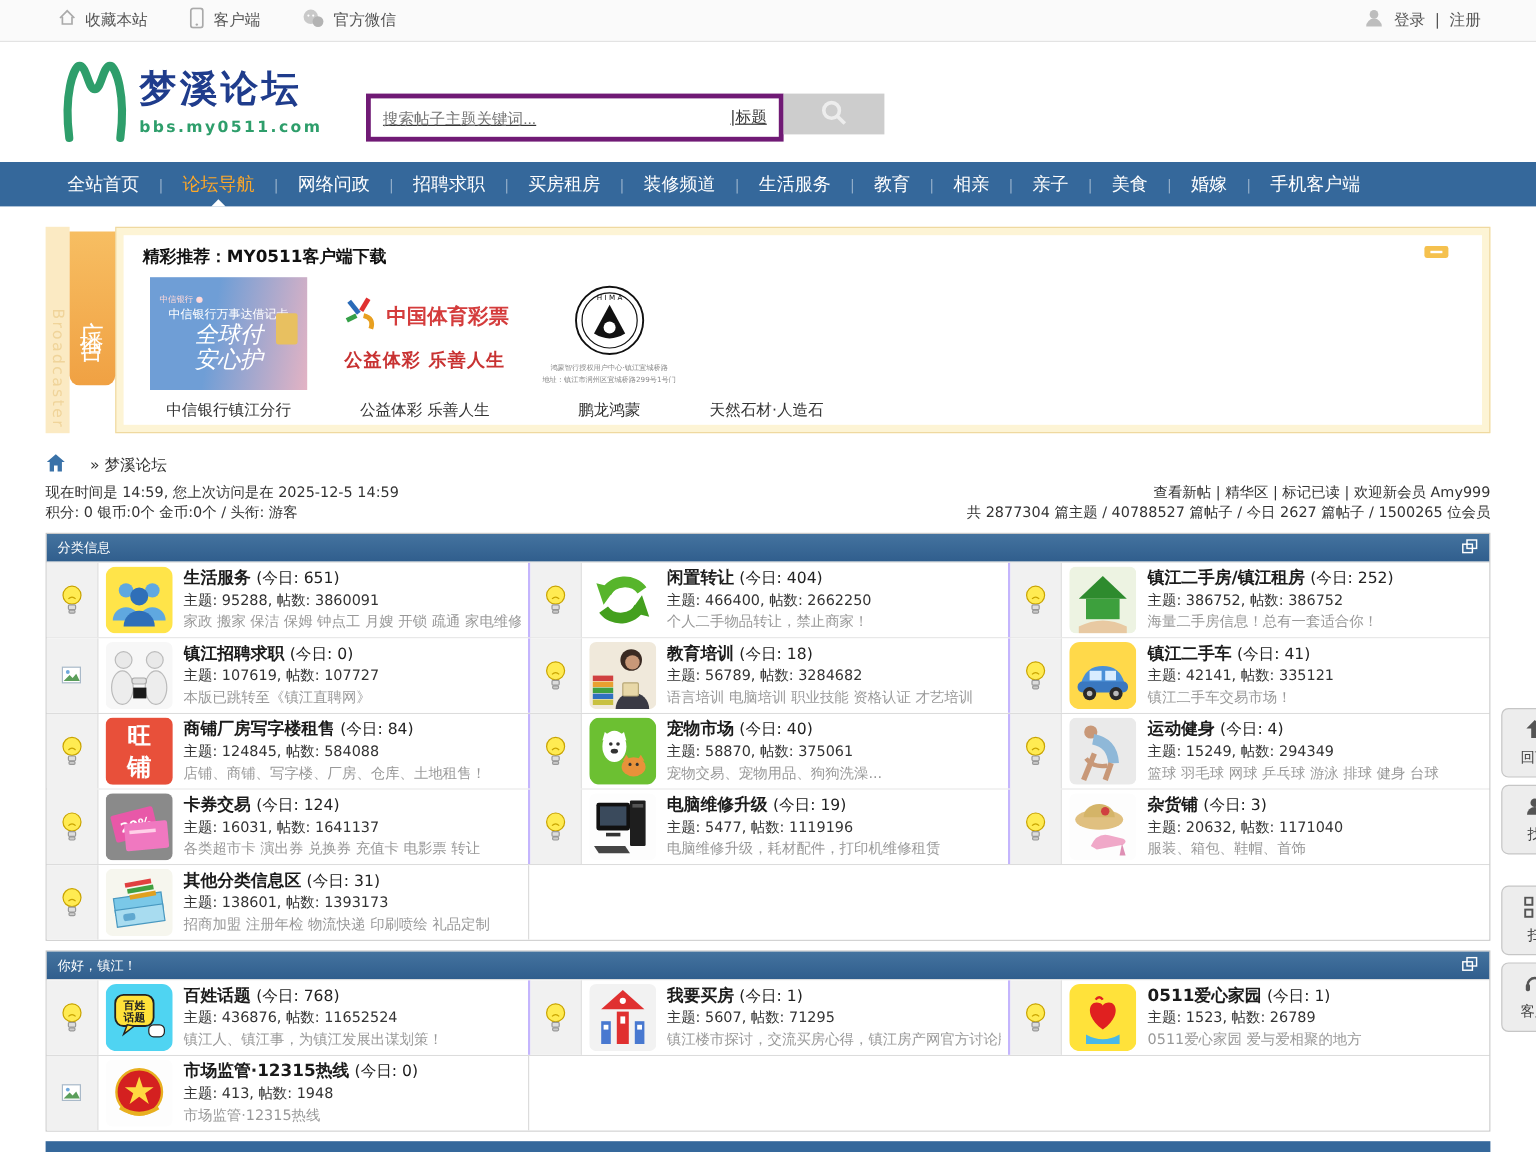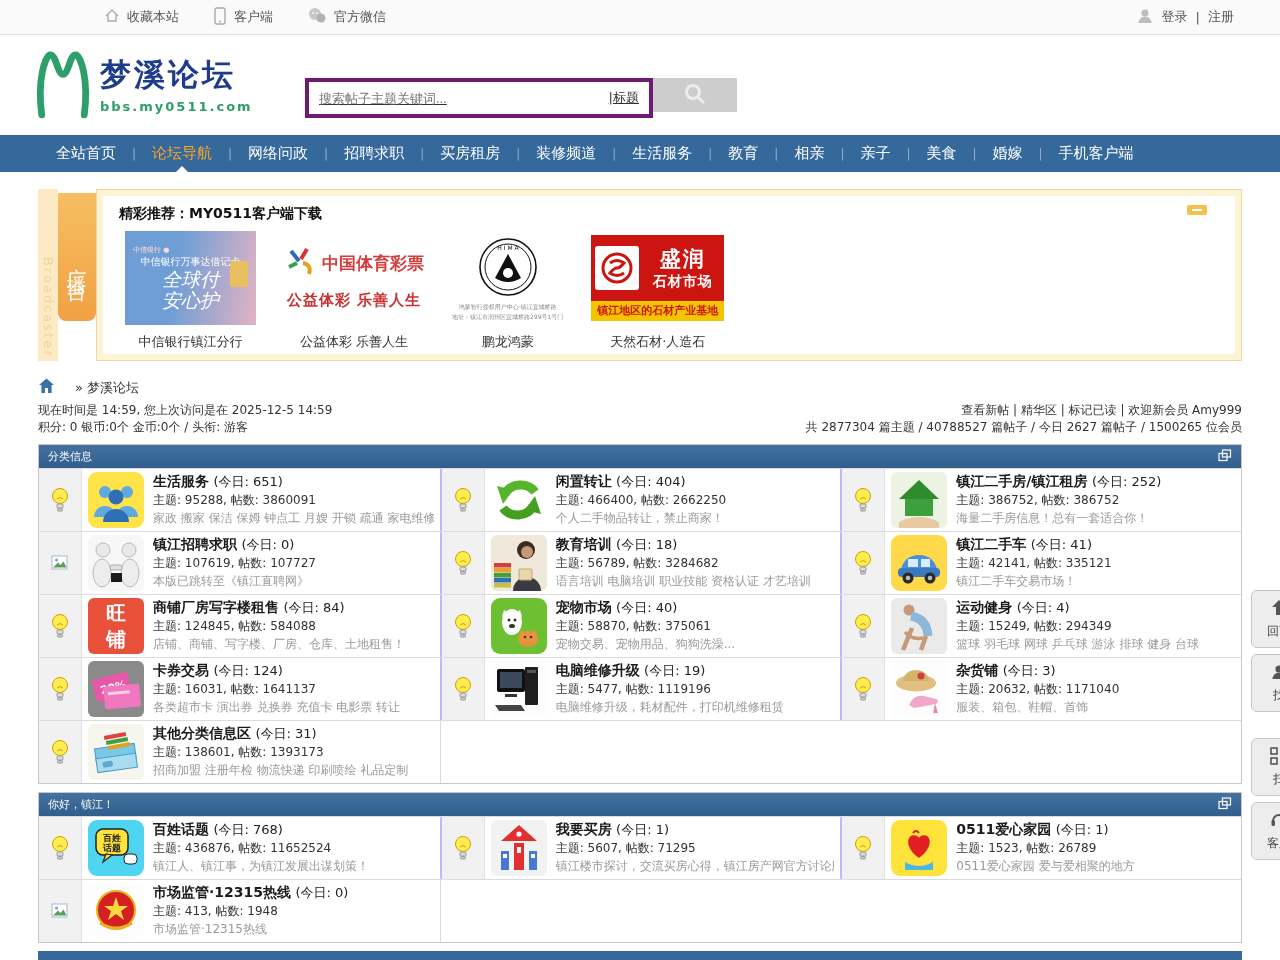--- a/index.html
+++ b/index.html
@@ -1,23 +1,23 @@
 <!DOCTYPE html>
 <html><head>
 <meta charset="utf-8">
 <style>
   html,body{margin:0;padding:0;width:1280px;height:960px;overflow:hidden;background:#fff;
     font-family:"DejaVu Sans","Liberation Sans",sans-serif;font-size:12px;color:#333;}
   .topbar{height:34px;background:#fafafa;border-bottom:1px solid #e3e3e3;display:flex;align-items:center;}
-  .topbar-left{display:flex;gap:34px;padding-left:104px;align-items:center;justify-content:flex-end;}
+  .topbar-left{display:flex;gap:34px;padding-left:48px;align-items:center;justify-content:flex-end;}
   .tb-item{display:flex;align-items:center;gap:7px;color:#555;font-size:13px;cursor:pointer;}
   .topbar-right{margin-left:auto;padding-right:46px;display:flex;align-items:center;gap:8px;color:#555;font-size:13px;}
   .topbar-right a{color:#555;text-decoration:none;}
   .header{height:100px;position:relative;background:#fff;}
-  .logo{position:absolute;left:34px;top:10px;display:flex;align-items:flex-start;gap:8px;}
+  .logo{position:absolute;left:50px;top:10px;display:flex;align-items:flex-start;gap:8px;}
   .logo-text{padding-top:12px;}
   .site-name{font-size:31px;font-weight:bold;color:#1F3C8C;letter-spacing:3px;line-height:34px;}
   .site-url{font-size:13px;font-weight:bold;color:#2E9E6B;letter-spacing:2px;margin-top:8px;}
   .searchwrap{position:absolute;left:305px;top:43px;display:flex;}
   .searchbox{width:340px;height:32px;border:4px solid #701a75;background:#fff;display:flex;align-items:center;text-decoration:underline;}
   .searchbox input{flex:1;border:none;outline:none;font-size:13px;color:#999;padding:0 10px;background:transparent;}
   .search-scope{font-size:13px;color:#333;padding-right:10px;cursor:pointer;white-space:nowrap;}
   .search-btn{width:84px;height:34px;background:#cdcdcd;border:none;display:flex;align-items:center;justify-content:center;cursor:pointer;}
   .nav{height:37px;background:#35689B;}
   .nav-inner{width:1204px;margin:0 auto;display:flex;align-items:center;height:100%;padding-left:4px;}
@@ -228,35 +228,20 @@
                     <text x="31" y="14" font-size="6" text-anchor="middle" fill="#111">H I M A</text>
                     <path d="M31 18 L44 42 Q31 50 18 42 Z" fill="#111"></path>
                     <circle cx="31" cy="37" r="5" fill="#fff"></circle>
                   </svg></span>
                 <div class="tiny">鸿蒙智行授权用户中心·镇江宜城桥路</div>
                 <div class="tiny">地址：镇江市润州区宜城桥路299号1号门</div>
               </div>
               <div class="ad-caption">鹏龙鸿蒙</div>
             </div>
             <div class="ad ad-stone">
-              <div class="ad-img">
-                <div class="red">
-                  <span class="sq">
-                    <svg width="36" height="36" viewBox="0 0 36 36">
-                      <circle cx="18" cy="18" r="14" fill="none" stroke="#CC1511" stroke-width="3"></circle>
-                      <path d="M11 13 q7 -5 14 0 q-4 5 -7 5 q-3 0 -7 5 q7 5 14 0" stroke="#CC1511" stroke-width="3" fill="none"></path>
-                    </svg>
-                  </span>
-                  <span class="txt">
-                    <div class="t1">盛润</div>
-                    <div class="t2">石材市场</div>
-                  </span>
-                </div>
-                <div class="strip">镇江地区的石材产业基地</div>
-              </div>
               <div class="ad-caption">天然石材·人造石</div>
             </div>
           </div>
       </div>
     </div>
   </div>
 
   <div class="breadcrumb">
     <span><svg width="17" height="16" viewBox="0 0 17 16">
           <path d="M8.5 0.5 L16 7 h-2.4 v8 h-3.6 v-5 h-3 v5 H3.4 V7 H1 z" fill="#3A72A8"></path>

